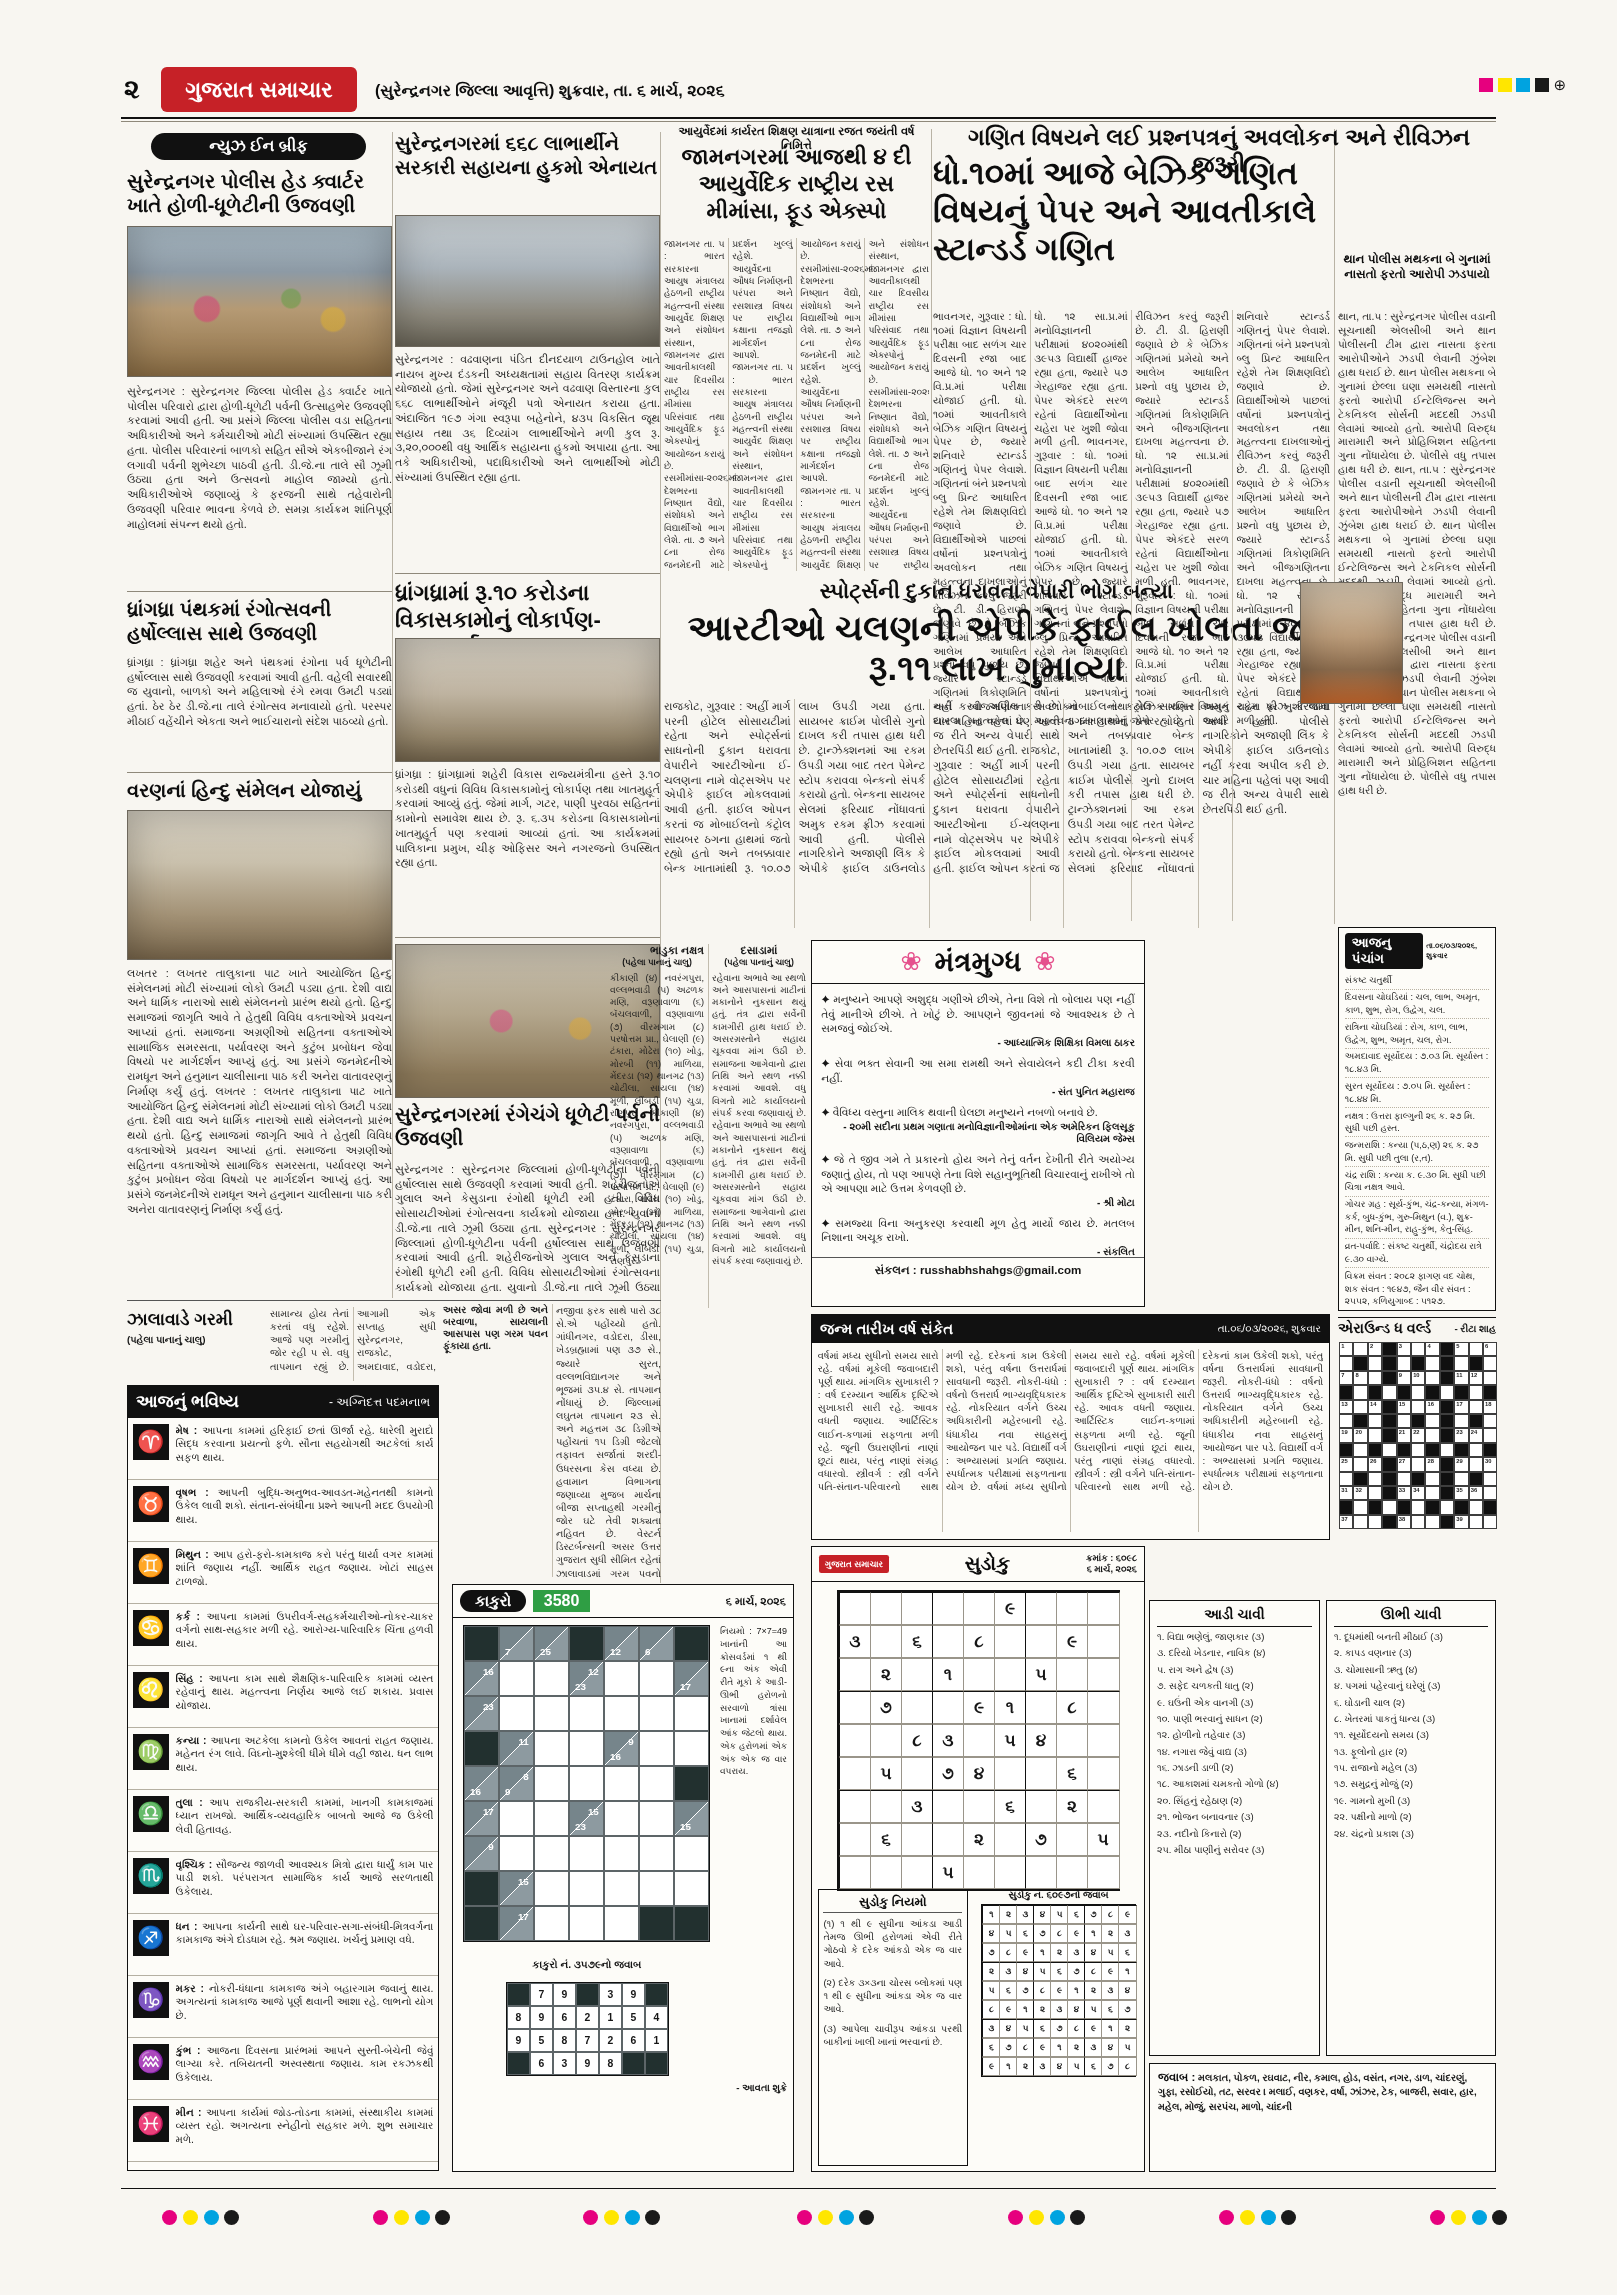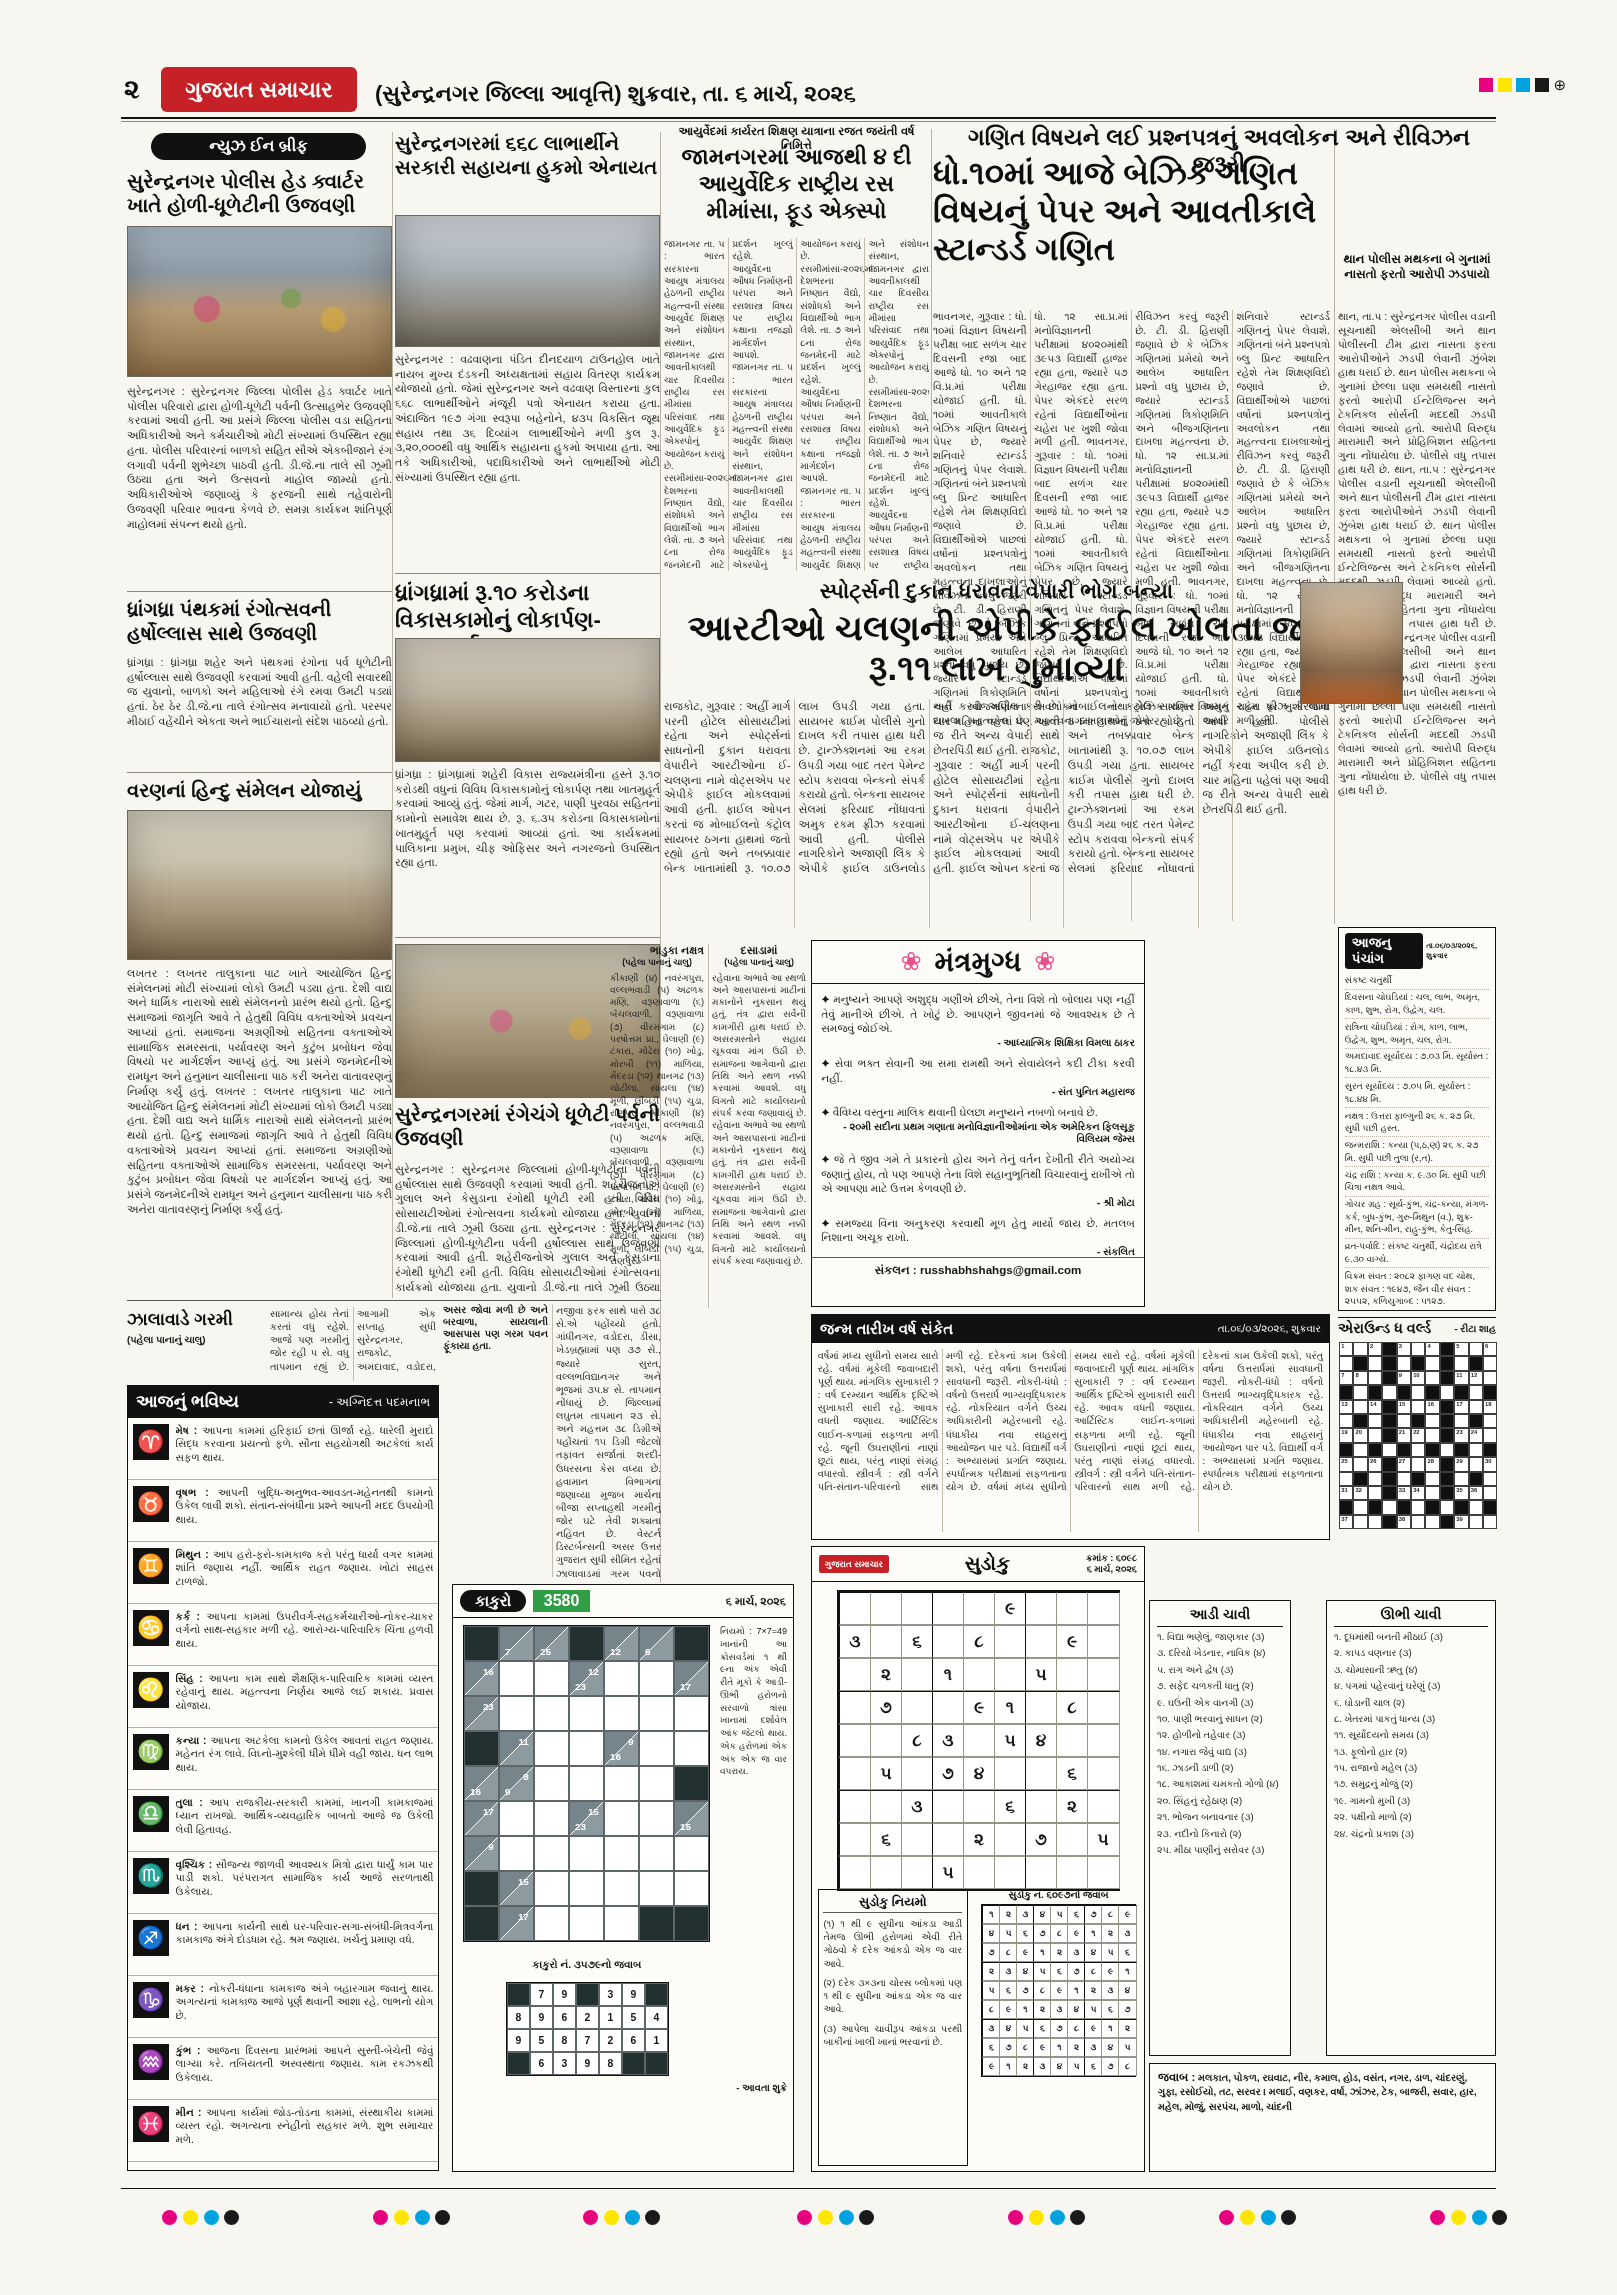--- a/index.html
+++ b/index.html
@@ -43,21 +43,21 @@
 </style>
 </head>
 <body>
 
 <div class="page">
 
   <div class="ab hl" style="left:124px;top:73px;font-size:26.6px;">૨</div>
   <div class="ab" style="left:161px;top:67px;width:196px;height:45px;background:#c62127;border-radius:5.8px;display:flex;align-items:center;justify-content:center;">
     <span style="color:#fff;font-weight:bold;font-size:22px;">ગુજરાત સમાચાર</span>
   </div>
-  <div class="ab hl" style="left:375px;top:81px;font-size:22px;">(સુરેન્દ્રનગર જિલ્લા આવૃત્તિ) શુક્રવાર, તા. ૬ માર્ચ, ૨૦૨૬</div>
+  <div class="ab hl" style="left:375px;top:81px;font-size:16px;">(સુરેન્દ્રનગર જિલ્લા આવૃત્તિ) શુક્રવાર, તા. ૬ માર્ચ, ૨૦૨૬</div>
   <div class="ab" id="topmarks" style="left:1479px;top:77px;display:flex;gap:4.6px;align-items:center;">
       <span style="width: 14px; height: 14px; display: block; background: rgb(230, 0, 126);"></span>
       <span style="width: 14px; height: 14px; display: block; background: rgb(255, 230, 0);"></span>
       <span style="width: 14px; height: 14px; display: block; background: rgb(0, 163, 224);"></span>
       <span style="width: 14px; height: 14px; display: block; background: rgb(26, 26, 26);"></span>
       <span style="font-size: 15px; line-height: 1;">⊕</span>
     </div>
   <div class="ab" style="left:121px;top:117px;width:1375px;height:1.7px;background:#111;"></div>
   <div class="ab hrl" style="left:121px;top:121px;width:1375px;"></div>
 
@@ -415,21 +415,21 @@
       <div class="xc"></div>
       <div class="xc"></div>
       <div class="xc xb"></div>
       <div class="xc">
         <span>39</span>
       </div>
       <div class="xc"></div>
       <div class="xc"></div>
     </div>
 
-  <div class="ab boxed" style="left:1149px;top:1600px;width:142px;height:456px;padding:4.6px 7px;">
+  <div class="ab boxed" style="left:1149px;top:1600px;width:171px;height:456px;padding:4.6px 7px;">
     <div class="hl" style="font-size:14px;text-align:center;border-bottom:1.2px solid #111;padding-bottom:3.5px;">આડી ચાવી</div>
     <div id="across-list" style="overflow:hidden;height:416px;">
         <div class="clue">૧. વિદ્યા ભણેલું, જાણકાર (૩)</div>
         <div class="clue">૩. દરિયો ખેડનાર, નાવિક (૪)</div>
         <div class="clue">૫. રાગ અને દ્વેષ (૩)</div>
         <div class="clue">૭. સફેદ ચળકતી ધાતુ (૨)</div>
         <div class="clue">૯. ઘઉંની એક વાનગી (૩)</div>
         <div class="clue">૧૦. પાણી ભરવાનું સાધન (૨)</div>
         <div class="clue">૧૨. હોળીનો તહેવાર (૩)</div>
         <div class="clue">૧૪. નગારા જેવું વાદ્ય (૩)</div>

